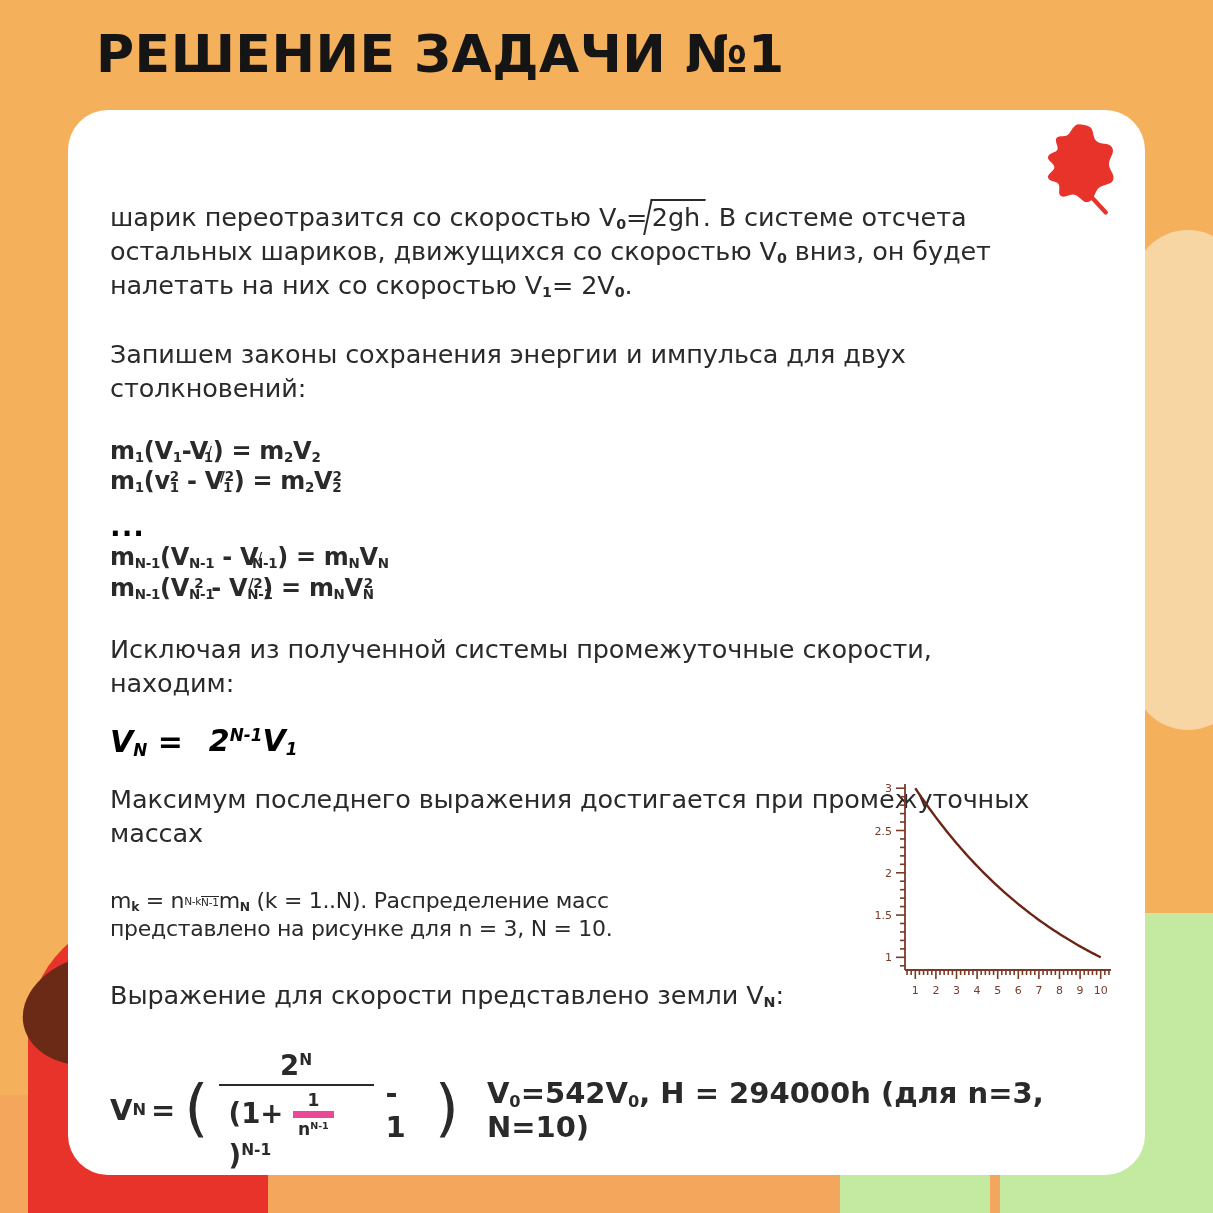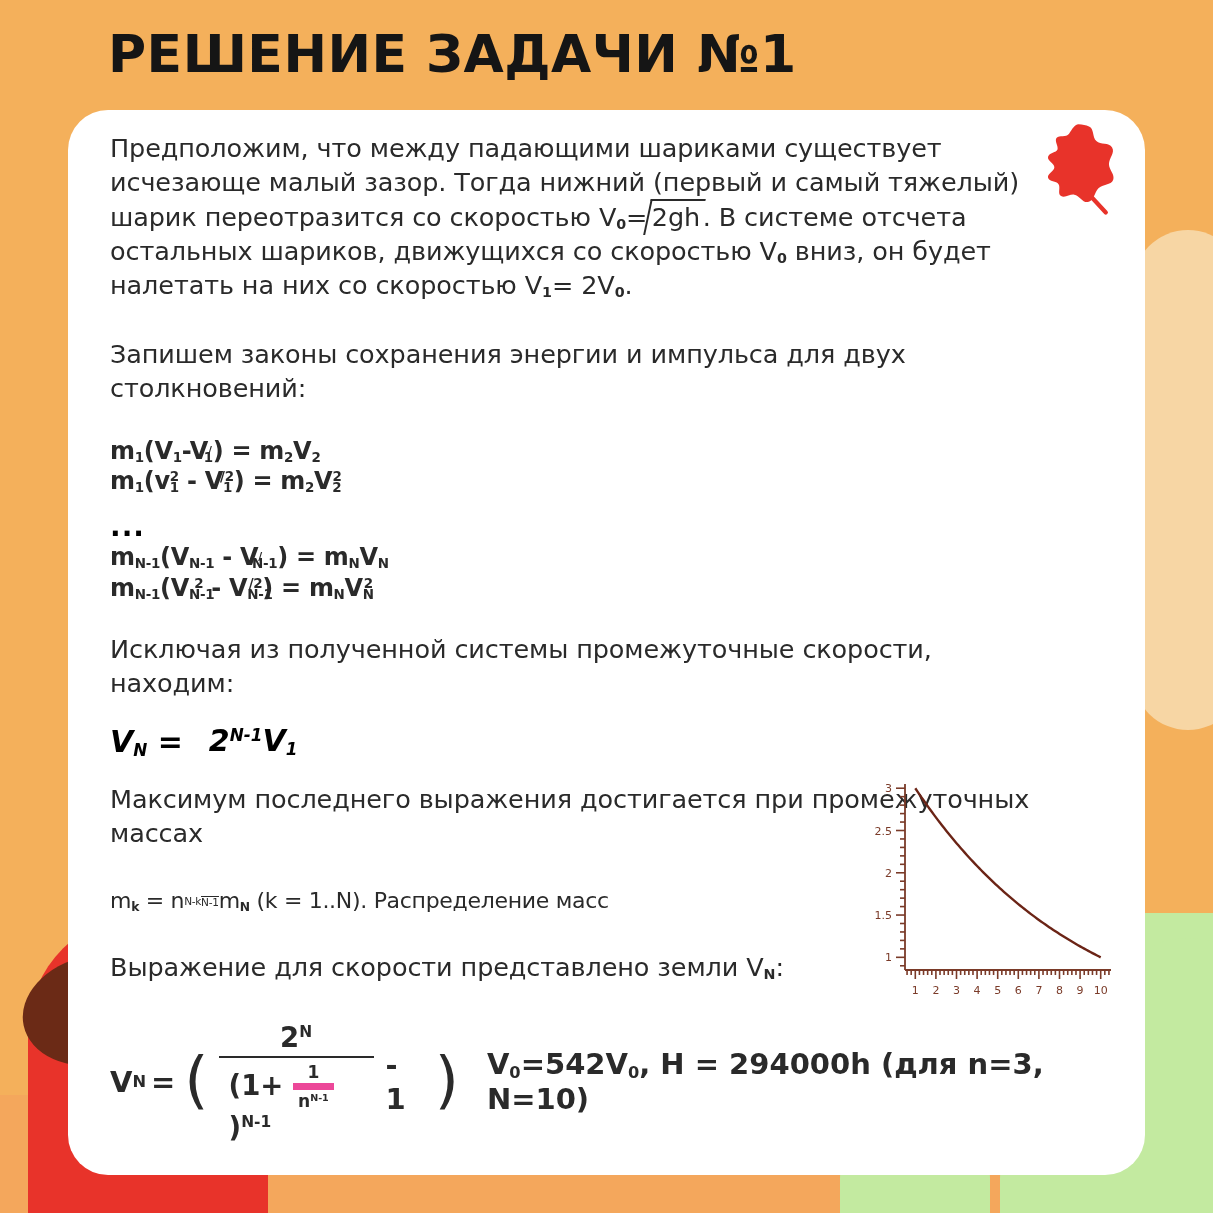--- a/index.html
+++ b/index.html
@@ -36,21 +36,21 @@
     right:-10px;bottom:0;width:175px;height:300px;
     background:#C3EAA0;border-radius:80px 0 0 0;
   }
   #deco-green-right2{
     right:-60px;bottom:95px;width:170px;height:180px;
     background:#C3EAA0;border-radius:85px 85px 0 0;
   }
 
   
   #title{
-    position:absolute;left:108px;top:28px;
+    position:absolute;left:96px;top:28px;
     font-size:52px;font-weight:bold;color:#151515;
     letter-spacing:0.5px;line-height:1;
     font-family:"DejaVu Sans","Liberation Sans",sans-serif;
   }
 
   
   #card{
     position:absolute;left:68px;top:110px;
     width:1077px;height:1065px;
     background:#ffffff;border-radius:40px;
@@ -120,22 +120,22 @@
 <div id="title">РЕШЕНИЕ ЗАДАЧИ №1</div>
 
 <div id="card">
 
   <svg id="leaf" viewBox="0 0 100 100">
     <path fill="#E8332A" d="M50 6 c-4 0 -6 5 -9 9 c-3 4 -9 1 -12 4 c-2 3 2 8 1 11 c-1 3 -8 3 -9 7 c-1 4 6 6 6 10 c0 4 -7 6 -6 10 c1 4 8 3 10 6 c2 3 -1 9 2 11 c4 3 9 -2 13 -1 c5 1 8 8 13 7 c6 -1 6 -9 10 -13 c4 -4 12 -3 14 -8 c2 -5 -4 -10 -4 -15 c0 -6 6 -11 3 -16 c-3 -5 -11 -2 -15 -6 c-4 -4 -2 -12 -7 -14 c-3 -1 -6 -2 -10 -2 z"></path>
     <path stroke="#E8332A" stroke-width="4" stroke-linecap="round" fill="none" d="M63 76 L76 90"></path>
   </svg>
 
   <div class="para">
-    <span>Предположим, что между падающими шариками существует</span><br>
-    <span>исчезающе малый зазор. Тогда нижний (первый и самый тяжелый)</span><br>
+    <br>
+    <br>
     <span>шарик переотразится со скоростью V</span><sub>0</sub><span>=</span><span class="sqrt"><span>2gh</span></span><span>. В системе отсчета</span><br>
     <span>остальных шариков, движущихся со скоростью V</span><sub>0</sub><span> вниз, он будет</span><br>
     <span>налетать на них со скоростью V</span><sub>1</sub><span>= 2V</span><sub>0</sub><span>.</span>
   </div>
 
   <div class="gap-lg"></div>
 
   <div class="para" style="max-width:855px;">Запишем законы сохранения энергии и импульса для двух столкновений:</div>
 
   <div class="gap-md"></div>
@@ -175,20 +175,21 @@
 
   <div class="para">Максимум последнего выражения достигается при промежуточных массах</div>
 
   <div class="gap-lg"></div>
 
   <div class="formula" style="font-weight:400;font-size:22px">
     <span>m</span><sub>k</sub><span> = n</span><span class="expfrac">
         <span class="num">N-k</span>
         <span class="den">N-1</span>
       </span><span>m</span><sub>N</sub><span> (k = 1..N). Распределение масс</span><br>
+    <span>представлено на рисунке для n = 3, N = 10.</span>
   </div>
 
   <div class="gap-lg"></div>
 
   <div class="para">
     <span>Выражение для скорости представлено земли V</span><sub>N</sub><span>:</span>
   </div>
 
   <div class="gap-lg"></div>
 

